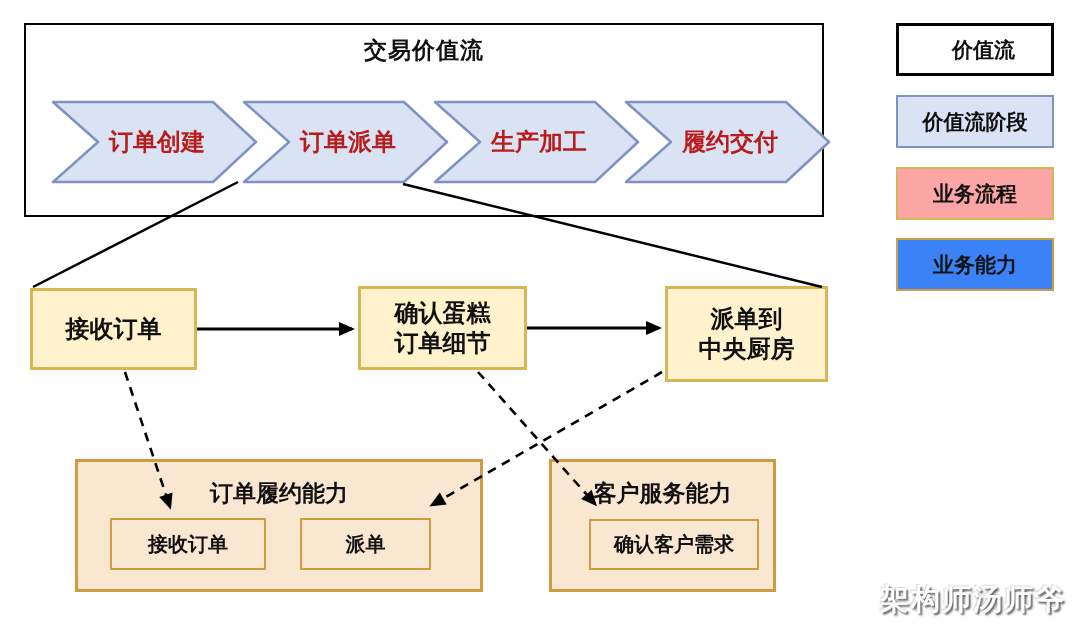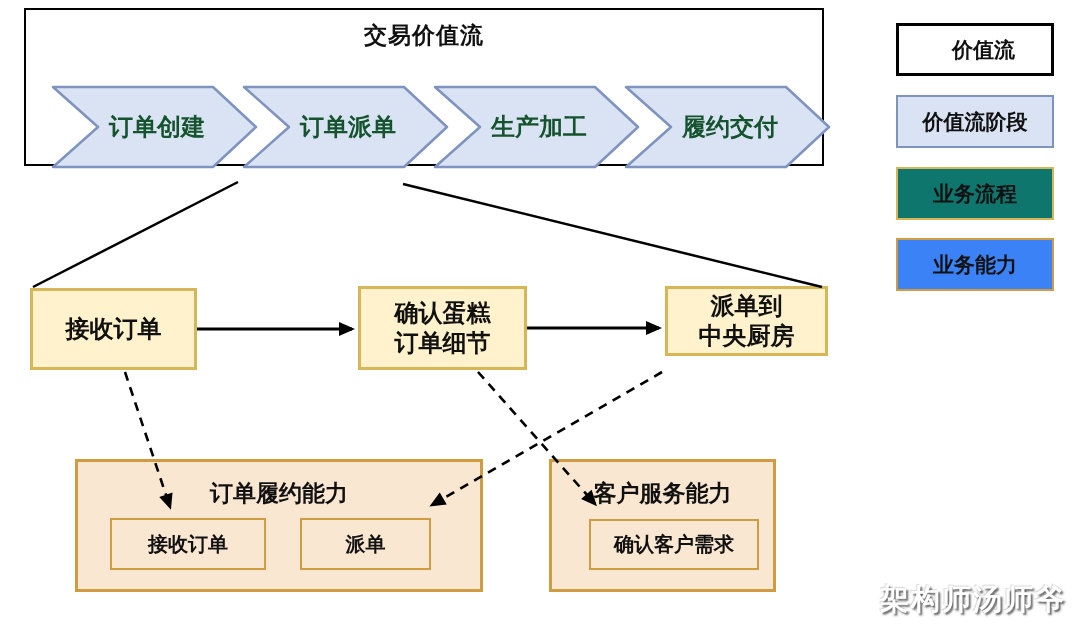--- a/index.html
+++ b/index.html
@@ -5,61 +5,61 @@
   html,body{margin:0;padding:0;}
   body{
     width:1080px;height:630px;position:relative;background:#ffffff;
     font-family:"Liberation Sans","DejaVu Sans",sans-serif;
     overflow:hidden;
   }
   .abs{position:absolute;}
 
   
   .vs-box{
-    left:24px;top:8px;width:800px;height:158px;
+    left:24px;top:23px;width:800px;height:194px;
     background:#ffffff;border:2.5px solid #000000;box-sizing:border-box;
   }
   .vs-title{
     position:absolute;left:0;top:10px;width:100%;
     text-align:center;font-size:23px;font-weight:700;color:#111;
     letter-spacing:1px;
   }
 
   
   .chevron{position:absolute;top:75px;width:208px;height:84px;}
   .chevron svg{position:absolute;left:0;top:0;overflow:visible;}
   .chevron polygon{fill:#dae3f3;stroke:#7e93c0;stroke-width:2.5;stroke-linejoin:round;}
   .chevron .lbl{
     position:absolute;left:46px;right:42px;top:0;bottom:0;
     display:flex;align-items:center;justify-content:center;
-    font-size:24px;font-weight:700;color:#14532d;white-space:nowrap;
+    font-size:24px;font-weight:700;color:#b91c1c;white-space:nowrap;
   }
   .ch1{left:25px;} .ch2{left:216px;} .ch3{left:407px;} .ch4{left:598px;}
 
   
   .legend-box{
     left:896px;width:158px;height:53px;box-sizing:border-box;
     display:flex;align-items:center;justify-content:center;
     font-size:21px;font-weight:600;color:#111;
   }
   .lg-value-stream{top:23px;background:#ffffff;border:3px solid #000000;padding-left:17px;}
   .lg-stage{top:95px;background:#dae3f3;border:2.5px solid #7e93c0;}
-  .lg-process{top:167px;background:#0f766e;border:2.5px solid #d6b656;}
+  .lg-process{top:167px;background:#fca5a5;border:2.5px solid #d6b656;}
   .lg-capability{top:238px;background:#3b82f6;border:2.5px solid #cf9c41;}
 
   
   .process{
     background:#fff2cc;border:3px solid #d6b656;box-sizing:border-box;
     display:flex;align-items:center;justify-content:center;text-align:center;
     font-size:24px;font-weight:700;color:#111;line-height:1.25;
     white-space:pre-line;
   }
   .p1{left:30px;top:288px;width:167px;height:82px;}
   .p2{left:358px;top:286px;width:169px;height:84px;}
-  .p3{left:665px;top:286px;width:163px;height:70px;}
+  .p3{left:665px;top:286px;width:163px;height:96px;}
 
   
   .capability{
     background:#fae7d2;border:3px solid #cf9c41;box-sizing:border-box;
   }
   .c1{left:75px;top:459px;width:408px;height:133px;}
   .c2{left:549px;top:459px;width:227px;height:133px;}
   .cap-title{
     position:absolute;left:0;top:16px;width:100%;text-align:center;
     font-size:23px;font-weight:600;color:#111;

